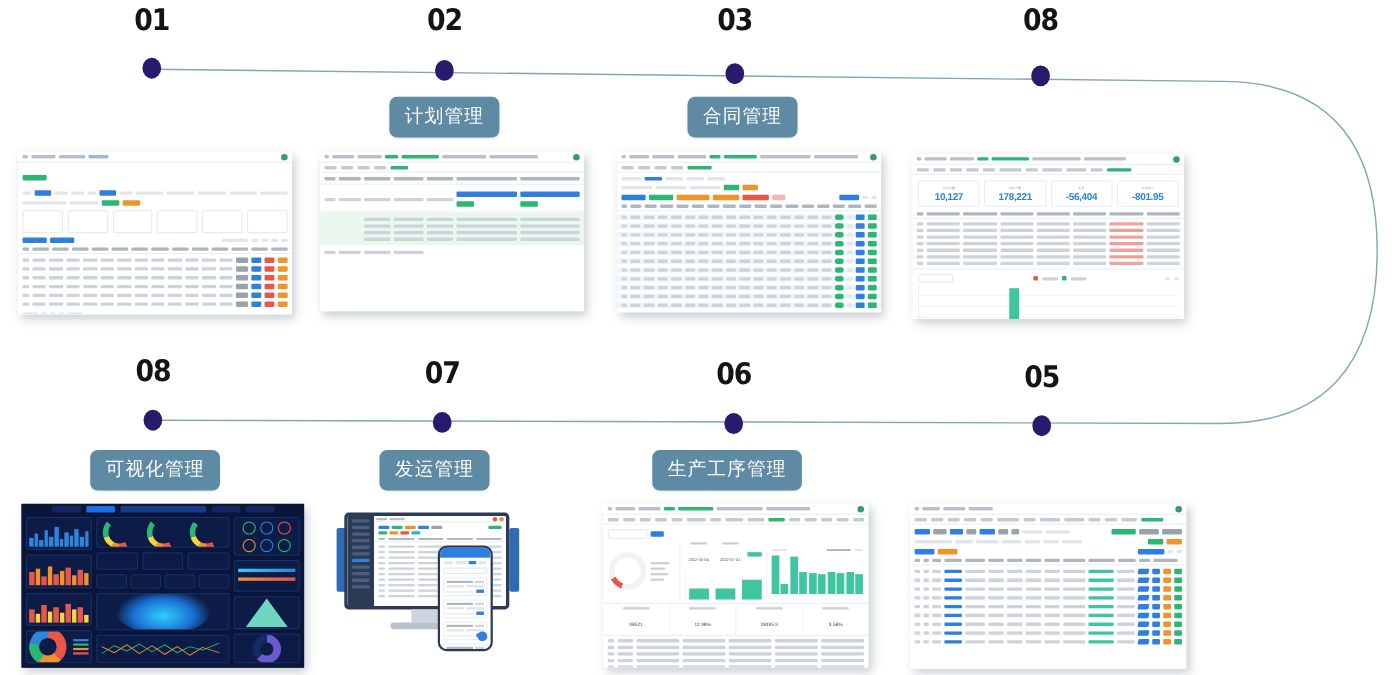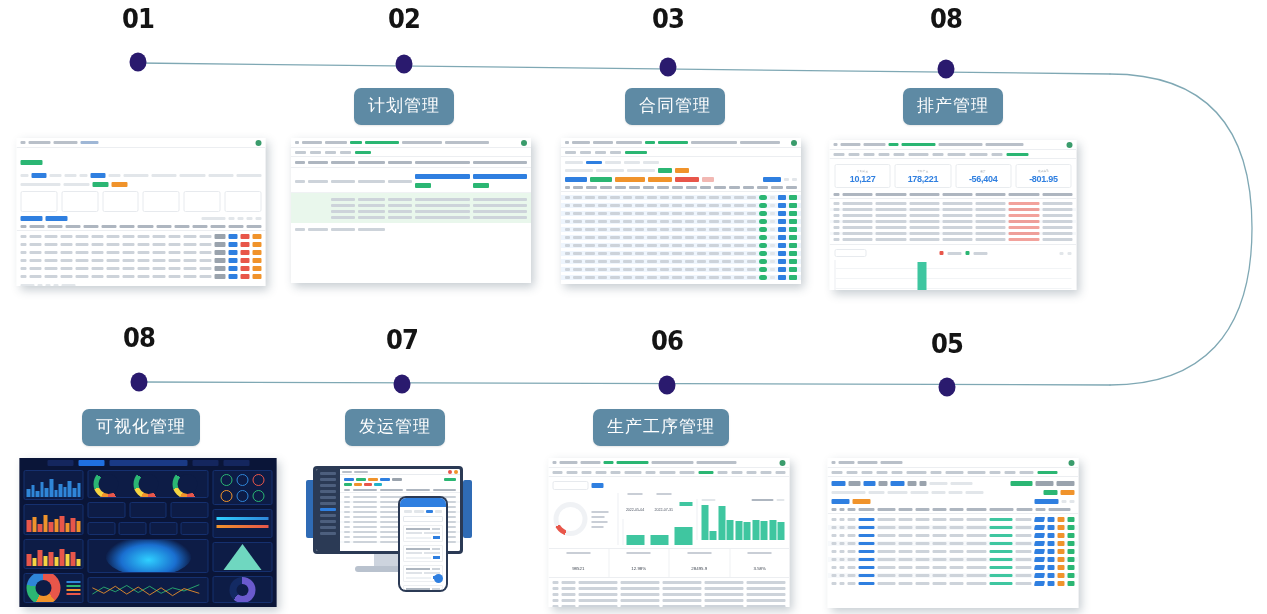--- a/index.html
+++ b/index.html
@@ -145,21 +145,20 @@
   <div class="step-num" style="left:668px;top:3px;">03</div>
   <div class="step-num" style="left:946px;top:3px;">08</div>
 
   <div class="dot" style="left:138px;top:62px;"></div>
   <div class="dot" style="left:404px;top:64px;"></div>
   <div class="dot" style="left:668px;top:67px;"></div>
   <div class="dot" style="left:946px;top:69px;"></div>
 
   <div class="pill" style="left:404px;top:88px;">计划管理</div>
   <div class="pill" style="left:675px;top:88px;">合同管理</div>
-  <div class="pill" style="left:953px;top:88px;">排产管理</div>
 
   <div class="thumb" style="left:141px;top:138px;width:249px;height:148px;">
     <div class="thumb-inner">
       <div class="mw">
         <div class="mw-top">
           <span class="crumb" style="width:5px"></span>
             <span class="crumb" style="width:22px"></span>
           <span class="crumb" style="width:24px"></span>
             <span class="crumb" style="width:18px;background:#9fb7d6"></span>
           <span class="mw-avatar"></span>

